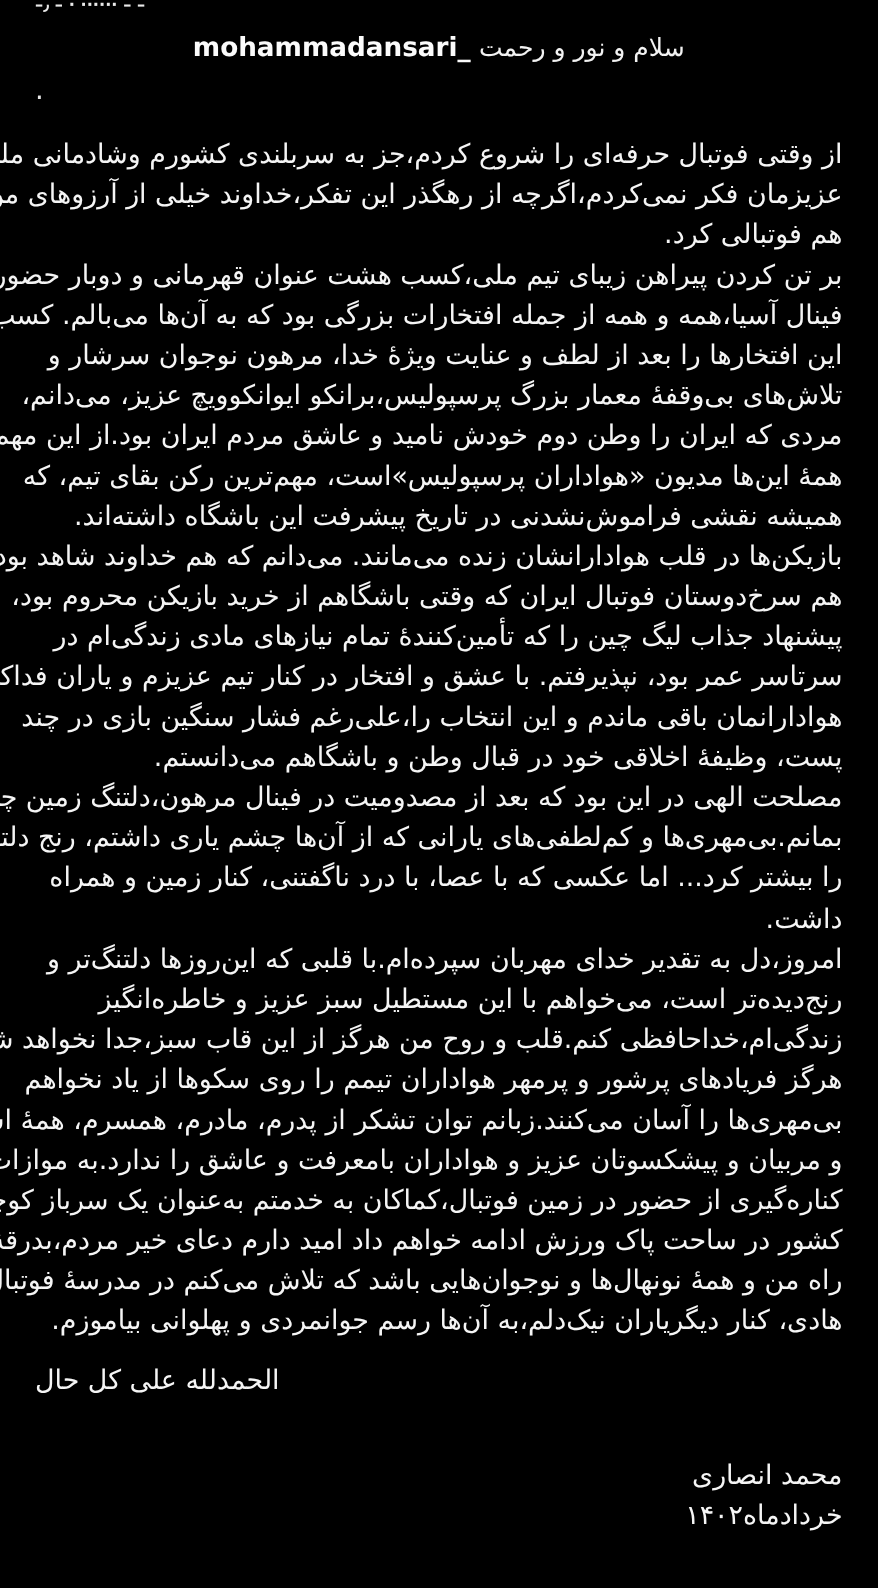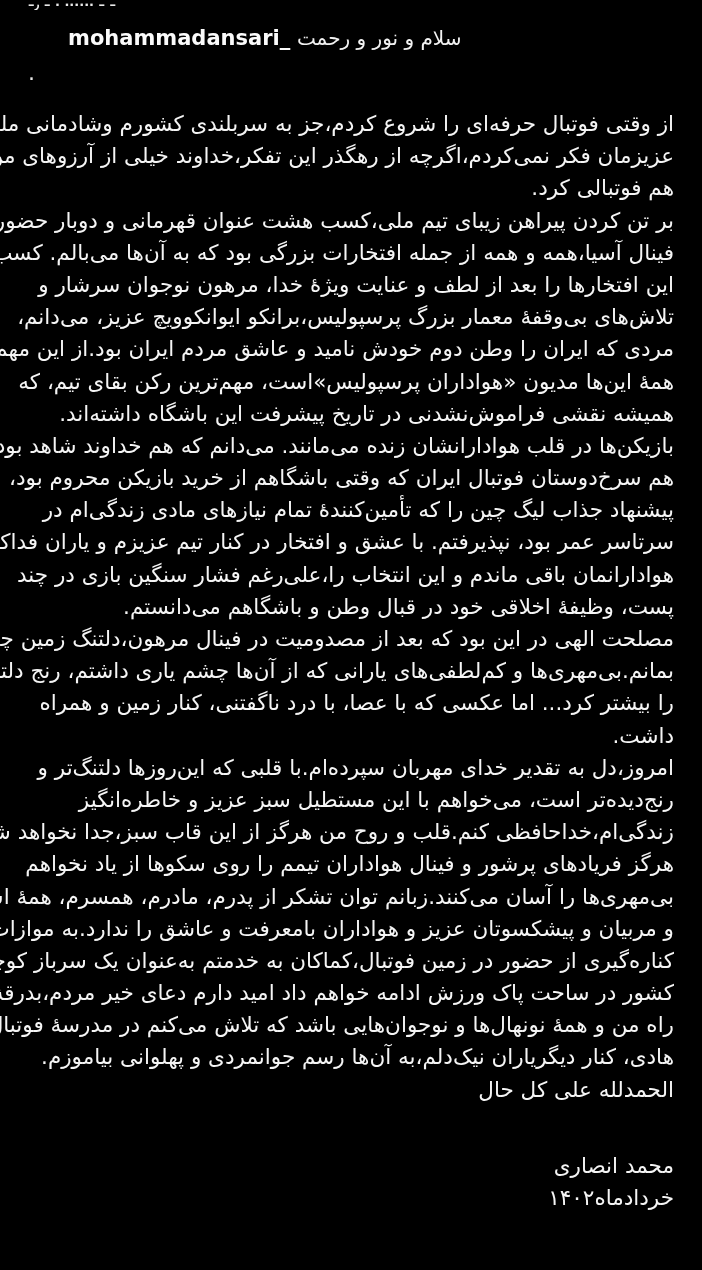--- a/index.html
+++ b/index.html
@@ -24,26 +24,25 @@
     font-size: 13px;
     font-weight: bold;
     letter-spacing: 3px;
     color: #e9e9e9;
     white-space: nowrap;
     direction: ltr;
     text-align: left;
   }
   .header-line {
     direction: ltr;
-    text-align: left;
+    text-align: center;
     margin-top: 13px;
     font-size: 21px;
     line-height: 31px;
     white-space: nowrap;
-    margin-left: 40px;
   }
   .username {
     font-weight: bold;
     font-size: 21px;
     letter-spacing: 0px;
     color: #fbfbfb;
   }
   .greeting {
     font-size: 20px;
     color: #f2f2f2;
@@ -61,22 +60,23 @@
     text-align: right;
     font-size: 21.5px;
     line-height: 32.2px;
     color: #f5f5f5;
   }
   .body-line {
     white-space: nowrap;
     height: 32.2px;
   }
   .closing-line {
+    margin-top: 15px;
     direction: rtl;
-    text-align: right;
+    text-align: left;
     font-size: 21.5px;
     line-height: 32px;
     color: #f5f5f5;
   }
   .signature {
     margin-top: 44px;
     direction: rtl;
     text-align: right;
     font-size: 21.5px;
     line-height: 32.2px;
@@ -114,21 +114,21 @@
       <div class="body-line">سرتاسر عمر بود، نپذیرفتم. با عشق و افتخار در کنار تیم عزیزم و یاران فداکار و</div>
       <div class="body-line">هوادارانمان باقی ماندم و این انتخاب را،علی‌رغم فشار سنگین بازی در چند</div>
       <div class="body-line">پست، وظیفهٔ اخلاقی خود در قبال وطن و باشگاهم می‌دانستم.</div>
       <div class="body-line">مصلحت الهی در این بود که بعد از مصدومیت در فینال مرهون،دلتنگ زمین چمن</div>
       <div class="body-line">بمانم.بی‌مهری‌ها و کم‌لطفی‌های یارانی که از آن‌ها چشم یاری داشتم، رنج دلتنگی</div>
       <div class="body-line">را بیشتر کرد... اما عکسی که با عصا، با درد ناگفتنی، کنار زمین و همراه</div>
       <div class="body-line">داشت.</div>
       <div class="body-line">امروز،دل به تقدیر خدای مهربان سپرده‌ام.با قلبی که این‌روزها دلتنگ‌تر و</div>
       <div class="body-line">رنج‌دیده‌تر است،  می‌خواهم با این مستطیل سبز عزیز و خاطره‌انگیز</div>
       <div class="body-line">زندگی‌ام،خداحافظی کنم.قلب و روح من هرگز از این قاب سبز،جدا نخواهد شد.</div>
-      <div class="body-line">هرگز فریادهای پرشور و فینال هواداران تیمم را روی سکوها از یاد نخواهم</div>
+      <div class="body-line">هرگز فریادهای پرشور و پرمهر هواداران تیمم را روی سکوها از یاد نخواهم</div>
       <div class="body-line">بی‌مهری‌ها را آسان می‌کنند.زبانم توان تشکر از پدرم، مادرم، همسرم، همهٔ اساتید</div>
       <div class="body-line">و مربیان و پیشکسوتان عزیز و هواداران بامعرفت و عاشق را ندارد.به موازات</div>
       <div class="body-line">کناره‌گیری از حضور در زمین فوتبال،کماکان به خدمتم به‌عنوان یک سرباز کوچک</div>
       <div class="body-line">کشور در ساحت پاک ورزش ادامه خواهم داد امید دارم دعای خیر مردم،بدرقهٔ</div>
       <div class="body-line">راه من و همهٔ نونهال‌ها و نوجوان‌هایی باشد که تلاش می‌کنم در مدرسهٔ فوتبال</div>
       <div class="body-line">هادی، کنار دیگریاران نیک‌دلم،به آن‌ها رسم جوانمردی و پهلوانی بیاموزم.</div>
     </div>
 
   <div class="closing-line">الحمدلله علی کل حال</div>
 

